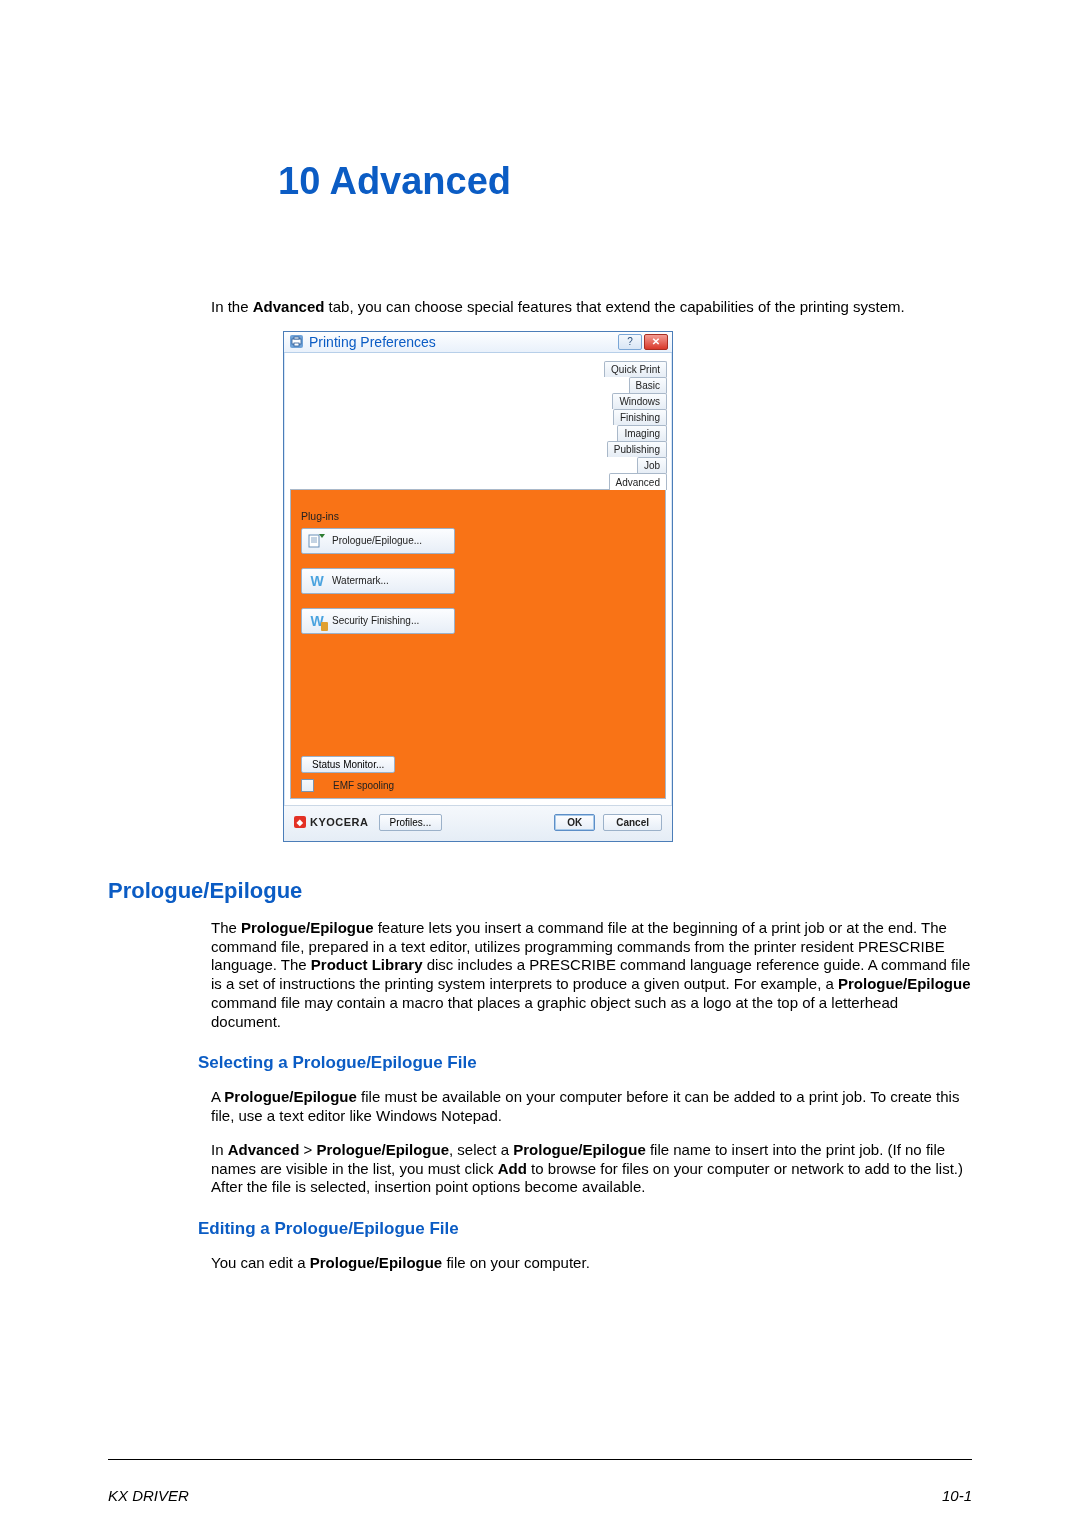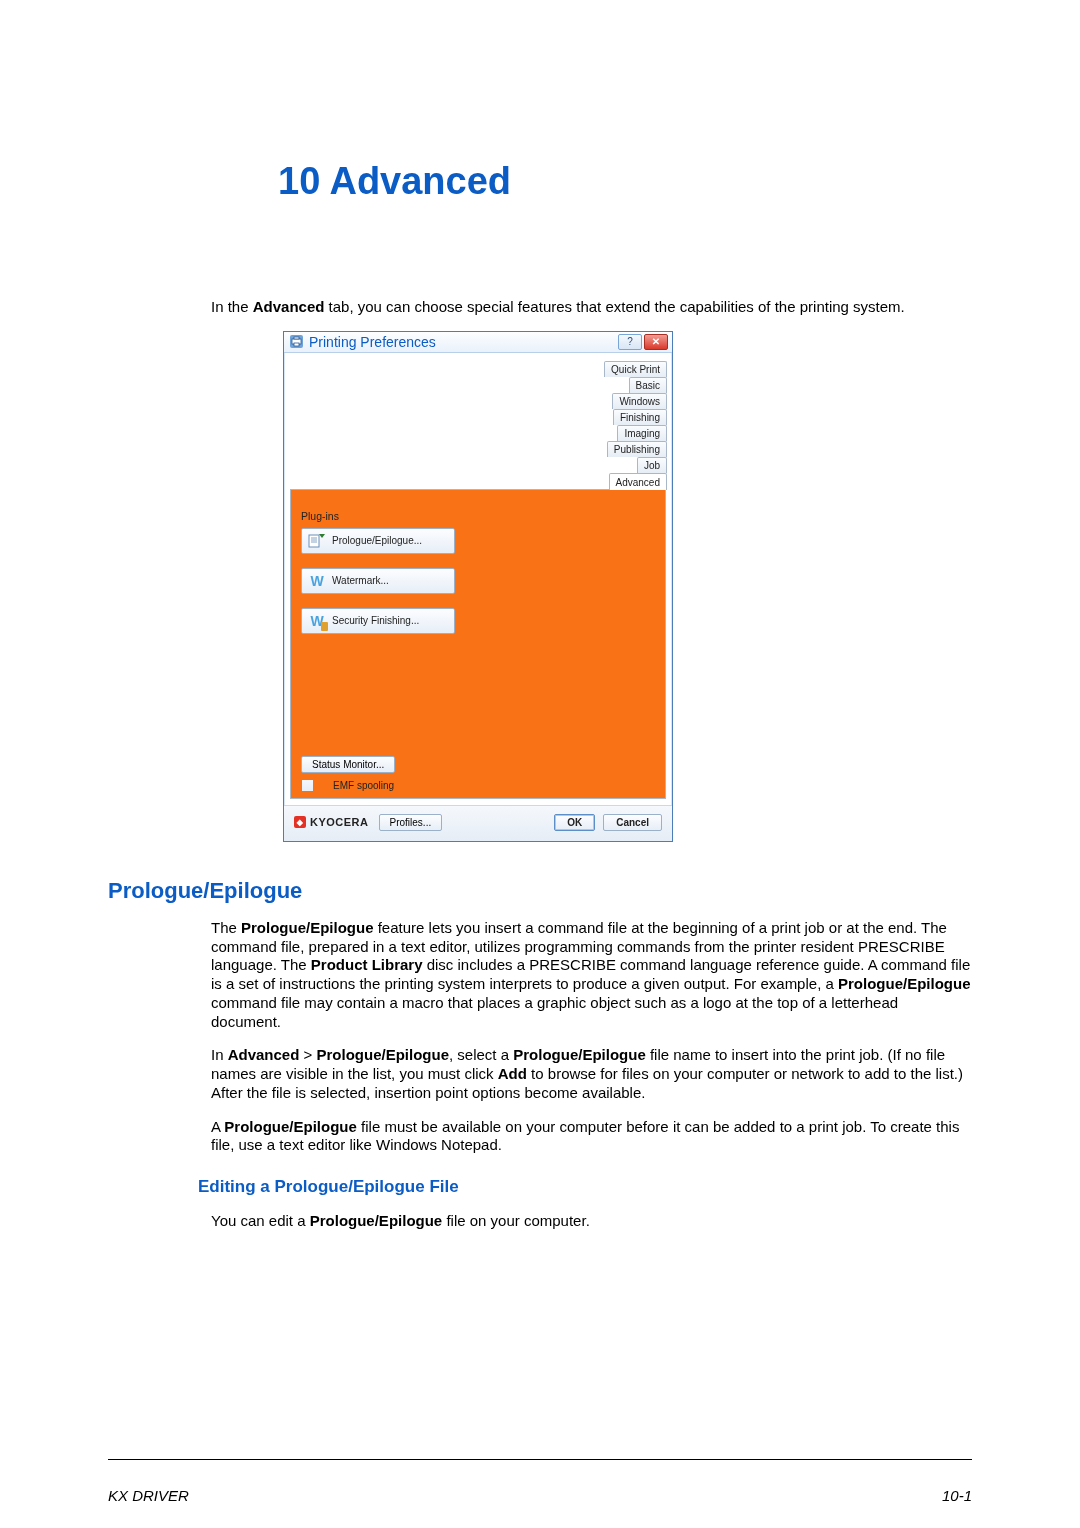--- a/index.html
+++ b/index.html
@@ -352,27 +352,28 @@
       <div class="dlg-btn">Cancel</div>
     </div>
   </div>
 
   <h2 class="section-heading">Prologue/Epilogue</h2>
 
   <p class="body-text">
     <span>The </span><b>Prologue/Epilogue</b><span> feature lets you insert a command file at the beginning of a print job or at the end. The command file, prepared in a text editor, utilizes programming commands from the printer resident PRESCRIBE language. The </span><b>Product Library</b><span> disc includes a PRESCRIBE command language reference guide. A command file is a set of instructions the printing system interprets to produce a given output. For example, a </span><b>Prologue/Epilogue</b><span> command file may contain a macro that places a graphic object such as a logo at the top of a letterhead document.</span>
   </p>
 
+  <h3 class="subsection-heading">Selecting a Prologue/Epilogue File</h3>
+
+  <p class="body-text">
+    <span>A </span><b>Prologue/Epilogue</b><span> file must be available on your computer before it can be added to a print job. To create this file, use a text editor like Windows Notepad.</span>
+  </p>
 
   <p class="body-text">
     <span>In </span><b>Advanced</b><span> &gt; </span><b>Prologue/Epilogue</b><span>, select a </span><b>Prologue/Epilogue</b><span> file name to insert into the print job. (If no file names are visible in the list, you must click </span><b>Add</b><span> to browse for files on your computer or network to add to the list.) After the file is selected, insertion point options become available.</span>
-  </p>
-
-  <p class="body-text">
-    <span>A </span><b>Prologue/Epilogue</b><span> file must be available on your computer before it can be added to a print job. To create this file, use a text editor like Windows Notepad.</span>
   </p>
 
   <h3 class="subsection-heading">Editing a Prologue/Epilogue File</h3>
 
   <p class="body-text">
     <span>You can edit a </span><b>Prologue/Epilogue</b><span> file on your computer.</span>
   </p>
 
 </div>
 

